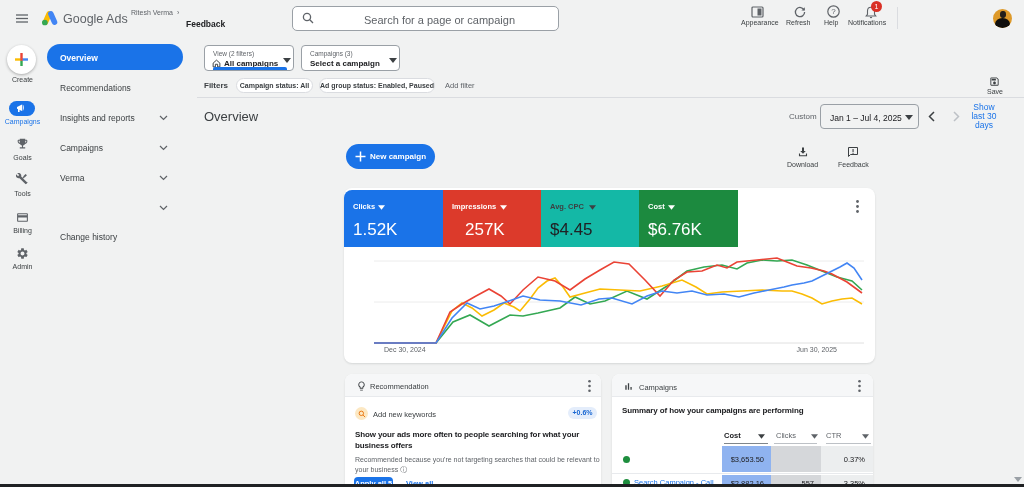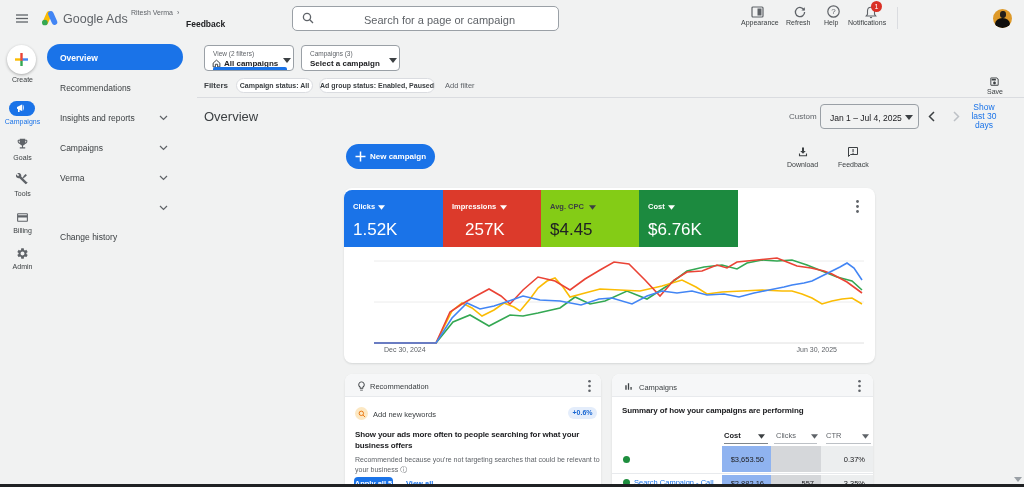--- a/index.html
+++ b/index.html
@@ -203,21 +203,21 @@
     </svg>
   <div class="abs" style="left:9px;top:30px;font-size:17px;color:#fff;">1.52K</div>
 </div>
 <div class="abs" style="left:443px;top:190px;width:98px;height:57px;background:#dc3a2b;">
   <div class="abs" style="left:9px;top:12px;font-size:7.5px;font-weight:bold;color:#fff;">Impressions</div>
   <svg class="abs" style="left:57px;top:15px;" width="7" height="5" viewBox="0 0 8 5">
       <path d="M0 0 L4 5 L8 0 Z" fill="#fff"></path>
     </svg>
   <div class="abs" style="left:22px;top:30px;font-size:17px;color:#fff;">257K</div>
 </div>
-<div class="abs" style="left:541px;top:190px;width:98px;height:57px;background:#84cc16;">
+<div class="abs" style="left:541px;top:190px;width:98px;height:57px;background:#14b8a6;">
   <div class="abs" style="left:9px;top:12px;font-size:7.5px;font-weight:bold;color:#3c4043;">Avg. CPC</div>
   <svg class="abs" style="left:48px;top:15px;" width="7" height="5" viewBox="0 0 8 5">
       <path d="M0 0 L4 5 L8 0 Z" fill="#3c4043"></path>
     </svg>
   <div class="abs" style="left:9px;top:30px;font-size:17px;color:#202124;">$4.45</div>
 </div>
 <div class="abs" style="left:639px;top:190px;width:99px;height:57px;background:#1c8a3f;">
   <div class="abs" style="left:9px;top:12px;font-size:7.5px;font-weight:bold;color:#fff;">Cost</div>
   <svg class="abs" style="left:29px;top:15px;" width="7" height="5" viewBox="0 0 8 5">
       <path d="M0 0 L4 5 L8 0 Z" fill="#fff"></path>

